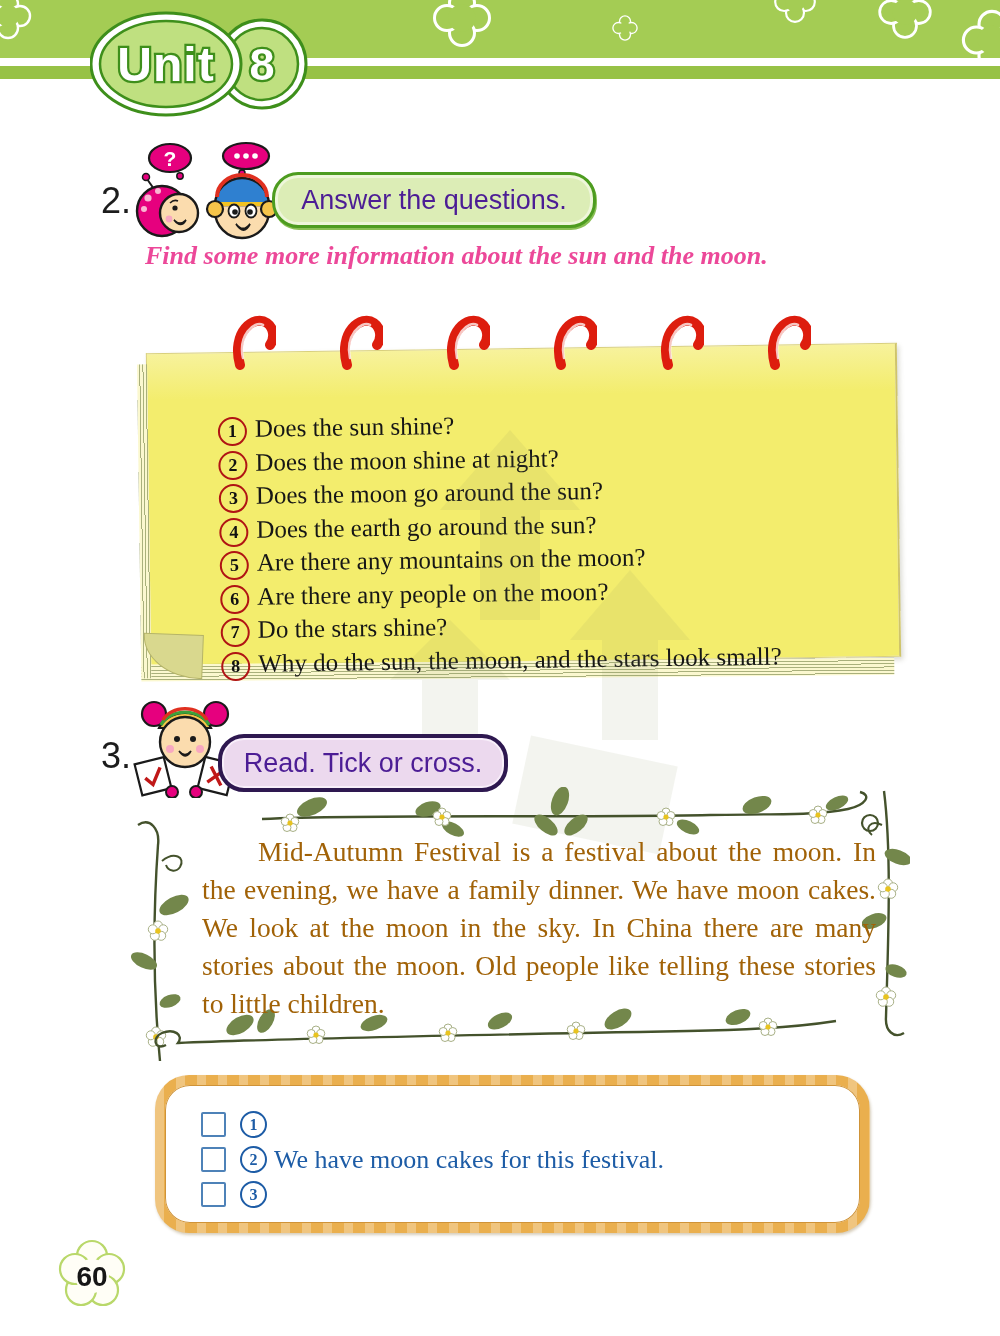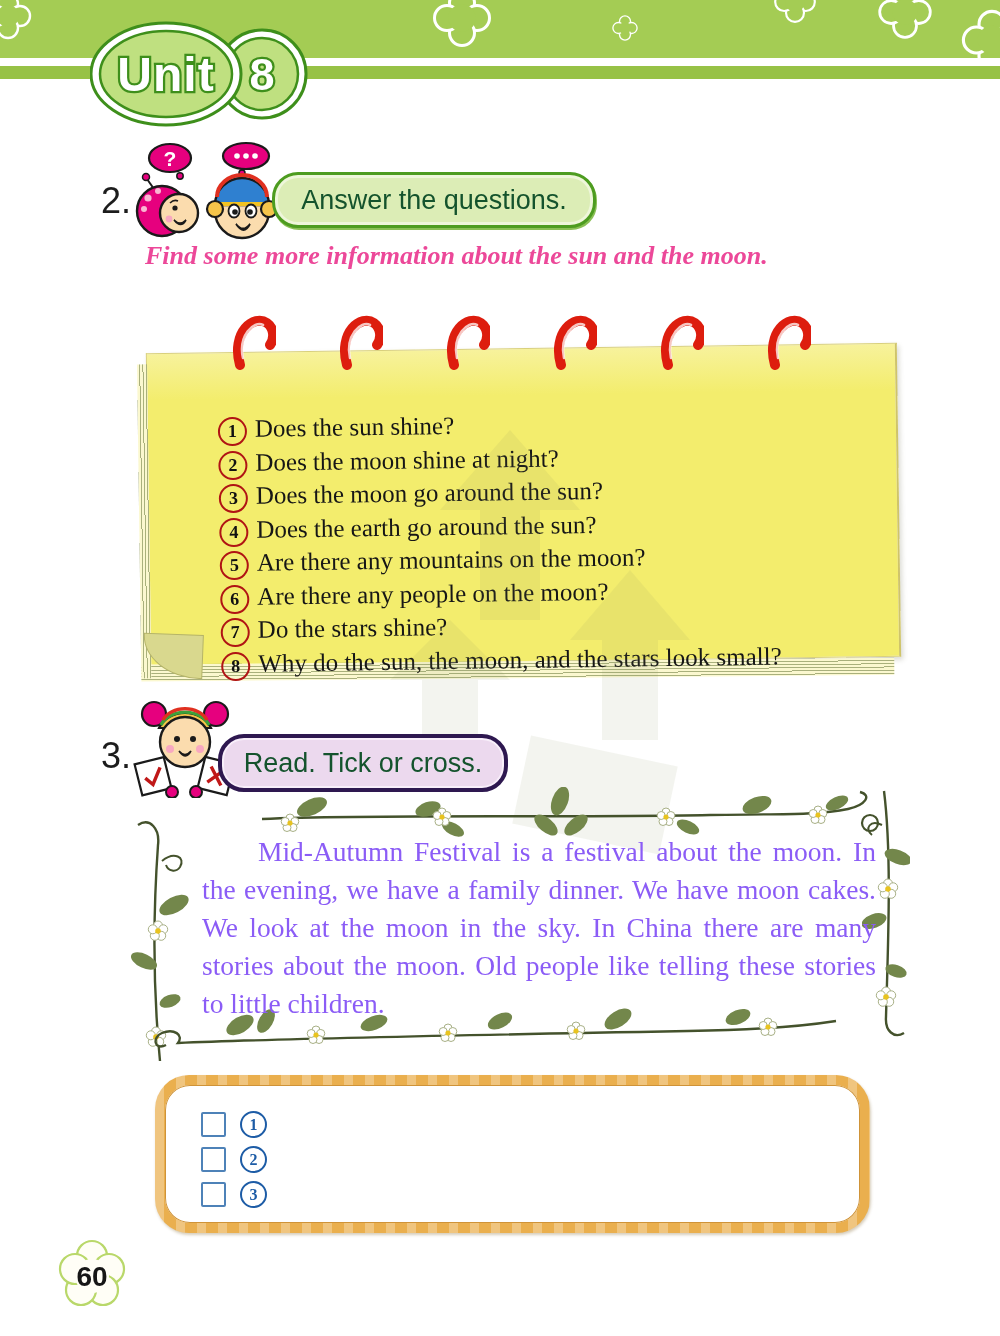--- a/index.html
+++ b/index.html
@@ -4,30 +4,30 @@
 <style>
   html,body{margin:0;padding:0;}
   body{
     width:1000px;height:1336px;position:relative;overflow:hidden;
     background:#ffffff;font-family:"Liberation Serif",serif;color:#111;
   }
   
   .band1{position:absolute;left:0;top:0;width:1000px;height:58px;background:#a4cc54;overflow:hidden;}
   .band2{position:absolute;left:0;top:66px;width:1000px;height:13px;background:#97c246;}
   
-  .unit-badge{position:absolute;left:90px;top:20px;width:218px;height:114px;}
+  .unit-badge{position:absolute;left:90px;top:10px;width:218px;height:114px;}
   
   .sec-num{position:absolute;font-family:"Liberation Sans",sans-serif;font-size:36px;color:#1c1c1c;}
   #sec2-num{left:101px;top:180px;}
   #sec3-num{left:101px;top:735px;}
   .chars2{position:absolute;left:130px;top:141px;}
   .girl{position:absolute;left:132px;top:696px;}
   .banner{
     position:absolute;display:flex;align-items:center;justify-content:center;
-    font-family:"Liberation Sans",sans-serif;font-size:27px;color:#14532d;
+    font-family:"Liberation Sans",sans-serif;font-size:27px;color:#4c1d95;
   }
   .banner-green{
     left:272px;top:172px;width:318px;height:50px;background:#dcedb6;
     border:3px solid #4d9c20;border-radius:26px;
     box-shadow:inset 0 0 0 3px #eef6da, 1px 2px 0 #8abf55;
   }
   .banner-purple{
     left:218px;top:734px;width:282px;height:50px;background:#ecd9ee;
     border:4px solid #2e1850;border-radius:26px;
     box-shadow:inset 0 0 0 2px #f8effa;
@@ -65,21 +65,21 @@
     flex:none;width:25px;height:25px;margin:2px 8px 0 0;border:2.5px solid #b01414;border-radius:50%;
     font-size:18px;font-weight:bold;text-align:center;line-height:25px;color:#111;background:transparent;
   }
   
   .watermark{position:absolute;left:270px;top:320px;pointer-events:none;}
   
   .frame{position:absolute;left:110px;top:783px;width:800px;height:290px;}
   .vine{position:absolute;}
   .passage{
     position:absolute;left:92px;top:50px;width:674px;
-    font-size:27.5px;line-height:38px;text-align:justify;text-indent:56px;color:#8b5cf6;
+    font-size:27.5px;line-height:38px;text-align:justify;text-indent:56px;color:#a16207;
   }
   
   .orange-box{
     position:absolute;left:155px;top:1075px;width:715px;height:158px;box-sizing:border-box;
     border-radius:34px;padding:10px;
     background:
       repeating-linear-gradient(90deg, rgba(255,255,255,.28) 0 9px, rgba(0,0,0,0) 9px 21px),
       #eaaf4e;
     box-shadow:1px 2px 3px rgba(120,90,30,.3);
   }
@@ -513,20 +513,21 @@
 
 <div class="orange-box">
   <div class="orange-inner">
     <div class="t-row">
       <span class="t-box"></span>
       <span class="t-num">1</span>
     </div>
     <div class="t-row">
       <span class="t-box"></span>
       <span class="t-num">2</span>
+      <span>We have moon cakes for this festival.</span>
     </div>
     <div class="t-row">
       <span class="t-box"></span>
       <span class="t-num">3</span>
     </div>
   </div>
 </div>
 
 <div class="page-flower">
   <svg width="72" height="80" viewBox="0 0 72 80">

